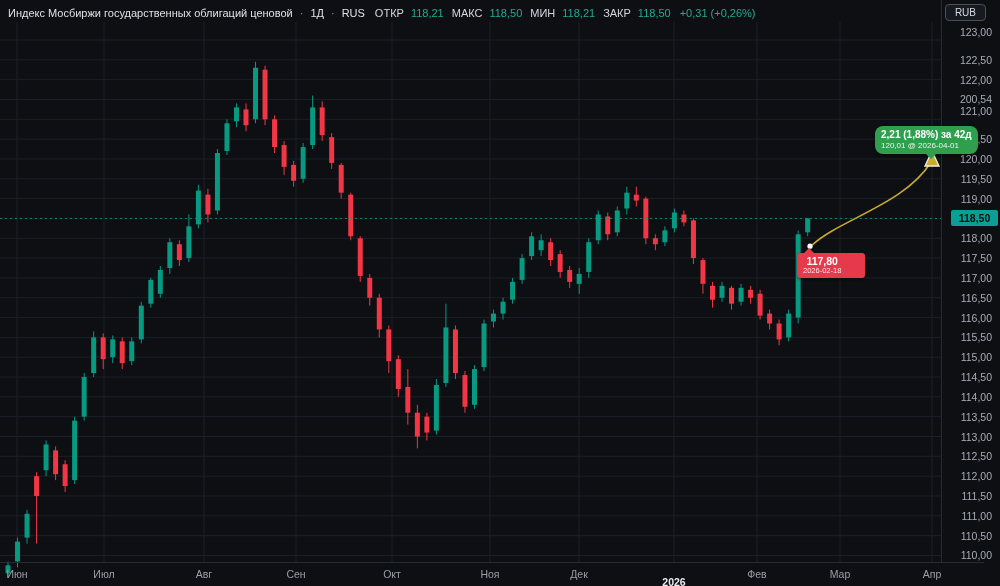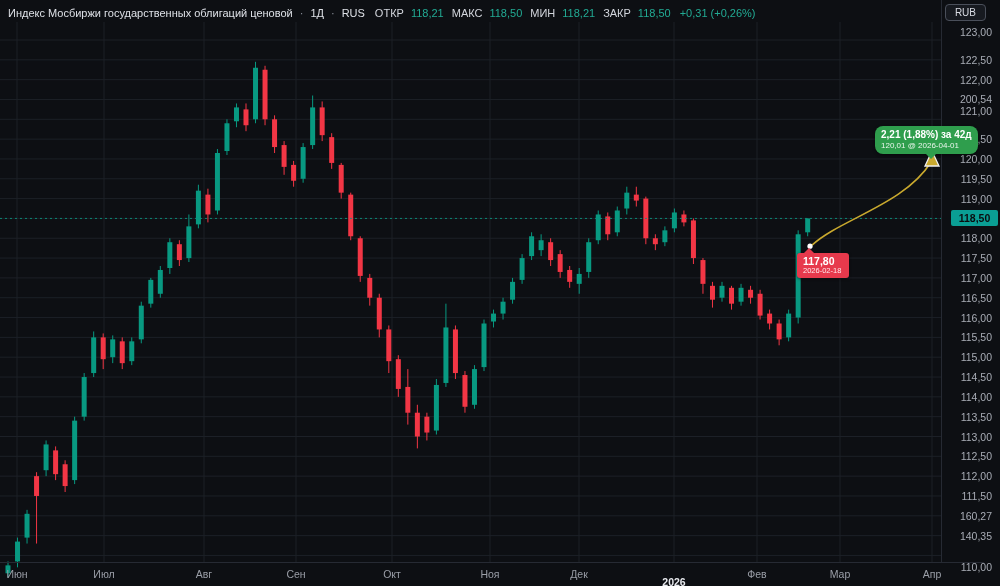--- a/index.html
+++ b/index.html
@@ -29,21 +29,21 @@
   .ta-label.emph{color:#e8eaef;font-weight:bold;margin-top:8px;}
   
   .proj-box{position:absolute;left:875px;top:126px;background:#2f9e4d;border-radius:8px;
             padding:3px 6px 4px 6px;color:#fff;z-index:7;box-shadow:0 1px 3px rgba(0,0,0,.5);}
   .proj-box .l1{font-size:10px;font-weight:bold;line-height:12px;white-space:nowrap;}
   .proj-box .l2{font-size:8px;line-height:9px;white-space:nowrap;color:#eaf6ec;}
   .proj-box::after{content:"";position:absolute;left:51px;bottom:-5px;border-left:5px solid transparent;
             border-right:5px solid transparent;border-top:5px solid #2f9e4d;}
   
   .pt-box{position:absolute;left:797px;top:253px;background:#e7394c;border-radius:3px;
-          padding:2px 8px 3px 6px;color:#fff;z-index:7;box-shadow:0 1px 3px rgba(0,0,0,.5);}
+          padding:2px 24px 3px 6px;color:#fff;z-index:7;box-shadow:0 1px 3px rgba(0,0,0,.5);text-align:center;}
   .pt-box .l1{font-size:10.5px;font-weight:bold;line-height:12px;white-space:nowrap;}
   .pt-box .l2{font-size:7.5px;line-height:8px;white-space:nowrap;color:#ffe9ec;}
   .pt-box::before{content:"";position:absolute;left:7px;top:-5px;border-left:5px solid transparent;
           border-right:5px solid transparent;border-bottom:5px solid #e7394c;}
 </style>
 </head>
 <body>
 
 <div class="root">
 
@@ -297,23 +297,23 @@
       <div class="pa-label" style="top: 310.55px;">116,00</div>
       <div class="pa-label" style="top: 330.375px;">115,50</div>
       <div class="pa-label" style="top: 350.2px;">115,00</div>
       <div class="pa-label" style="top: 370.025px;">114,50</div>
       <div class="pa-label" style="top: 389.85px;">114,00</div>
       <div class="pa-label" style="top: 409.675px;">113,50</div>
       <div class="pa-label" style="top: 429.5px;">113,00</div>
       <div class="pa-label" style="top: 449.325px;">112,50</div>
       <div class="pa-label" style="top: 469.15px;">112,00</div>
       <div class="pa-label" style="top: 488.975px;">111,50</div>
-      <div class="pa-label" style="top: 508.8px;">160,27</div>
-      <div class="pa-label" style="top: 528.625px;">140,35</div>
-      <div class="pa-label" style="top: 548.45px; margin-top: 12px;">110,00</div>
+      <div class="pa-label" style="top: 508.8px;">111,00</div>
+      <div class="pa-label" style="top: 528.625px;">110,50</div>
+      <div class="pa-label" style="top: 548.45px;">110,00</div>
     </div>
   <div class="price-tag" id="price-tag" style="top: 210.425px;">118,50</div>
 
   <div class="time-axis" id="time-axis">
       <div class="ta-label" style="left: 17px;">Июн</div>
       <div class="ta-label" style="left: 104px;">Июл</div>
       <div class="ta-label" style="left: 204px;">Авг</div>
       <div class="ta-label" style="left: 296px;">Сен</div>
       <div class="ta-label" style="left: 392px;">Окт</div>
       <div class="ta-label" style="left: 490px;">Ноя</div>

